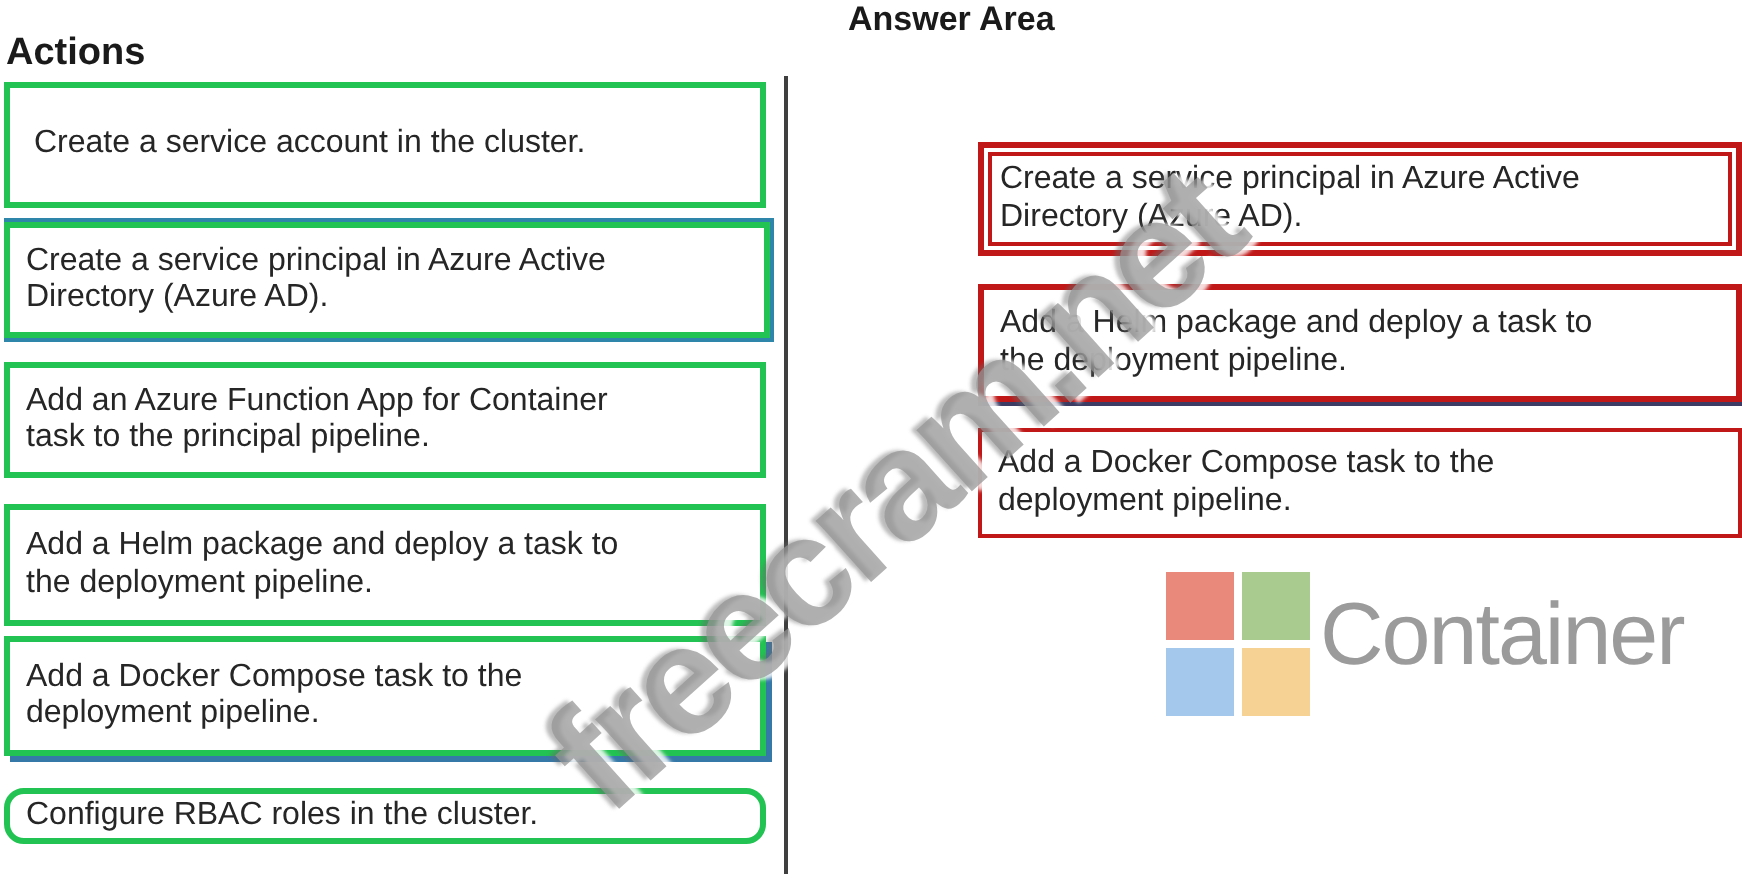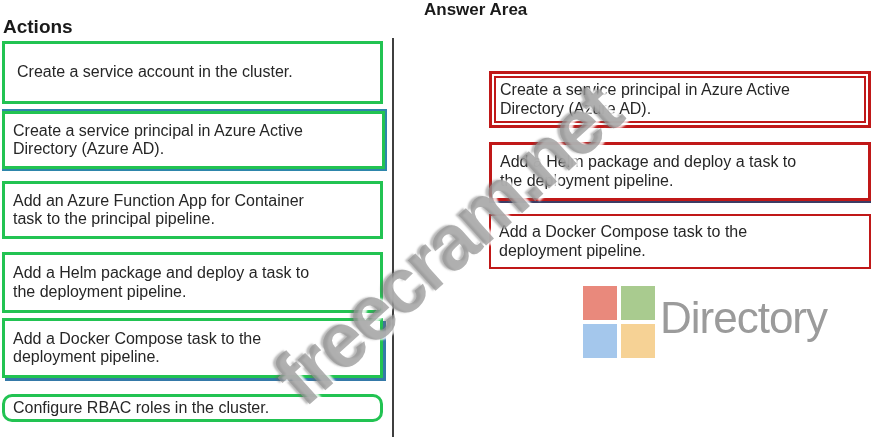--- a/index.html
+++ b/index.html
@@ -88,15 +88,15 @@
 deployment pipeline.</div>
 
   <div id="watermark">freecram.net</div>
 
   <div id="ms-logo">
     <div style="background: rgb(233, 137, 124);"></div>
     <div style="background: rgb(169, 203, 143);"></div>
     <div style="background: rgb(164, 199, 236);"></div>
     <div style="background: rgb(246, 210, 149);"></div>
   </div>
-  <div id="ms-name" style="color: rgb(155, 155, 155);">Directory</div>
+  <div id="ms-name" style="color: rgb(155, 155, 155);">Container</div>
 
 </div>
 
 </body></html>

